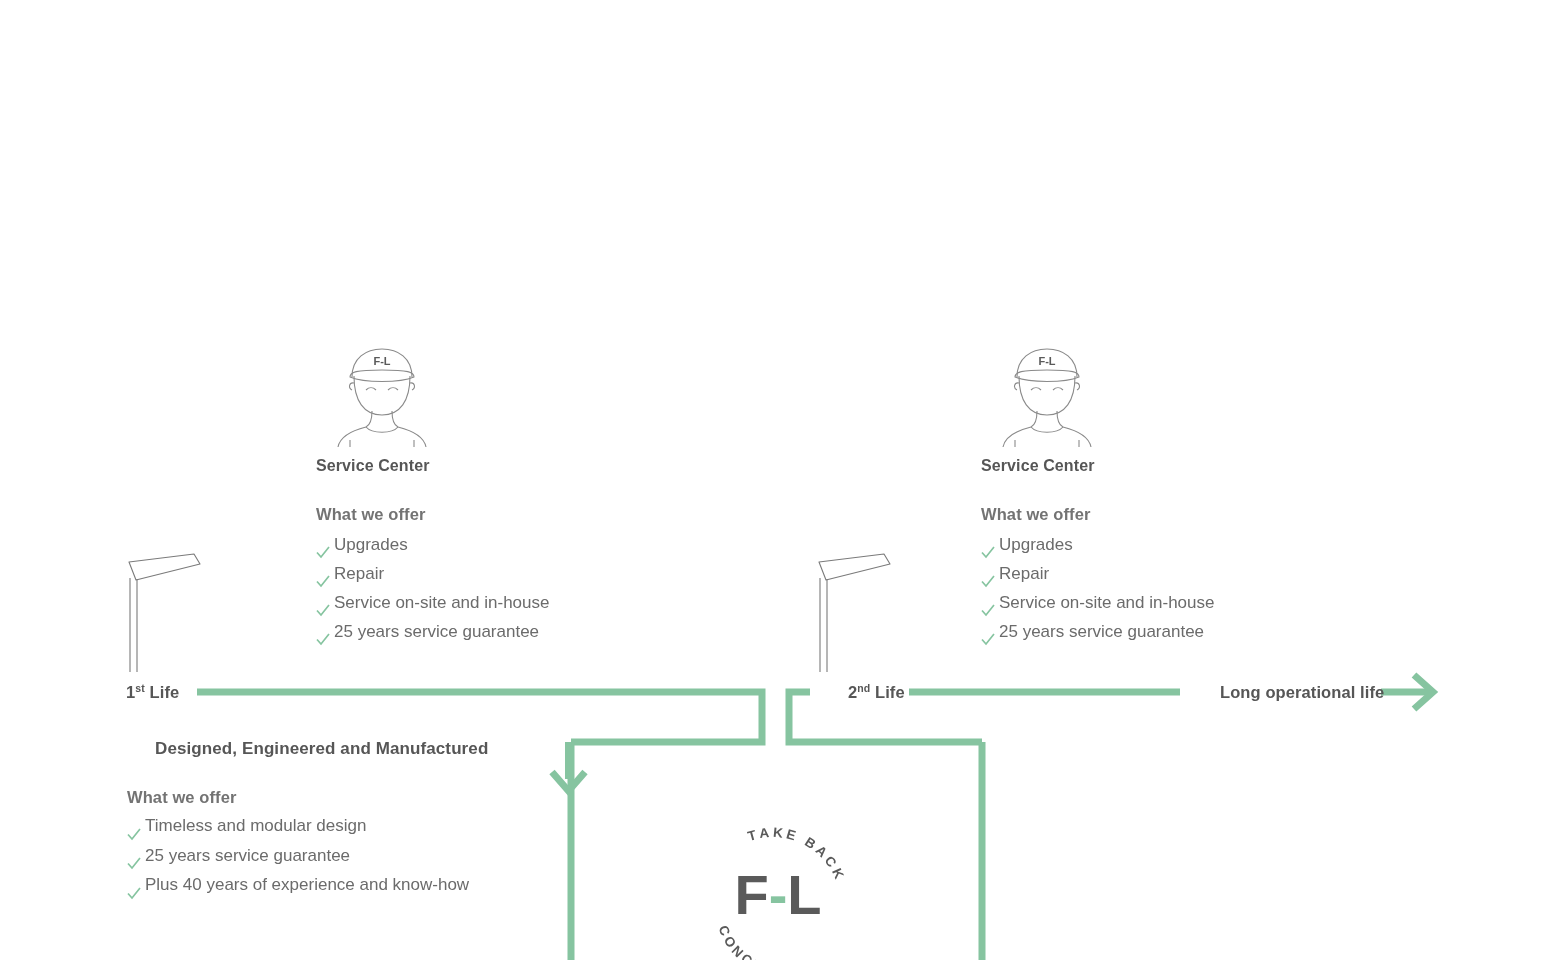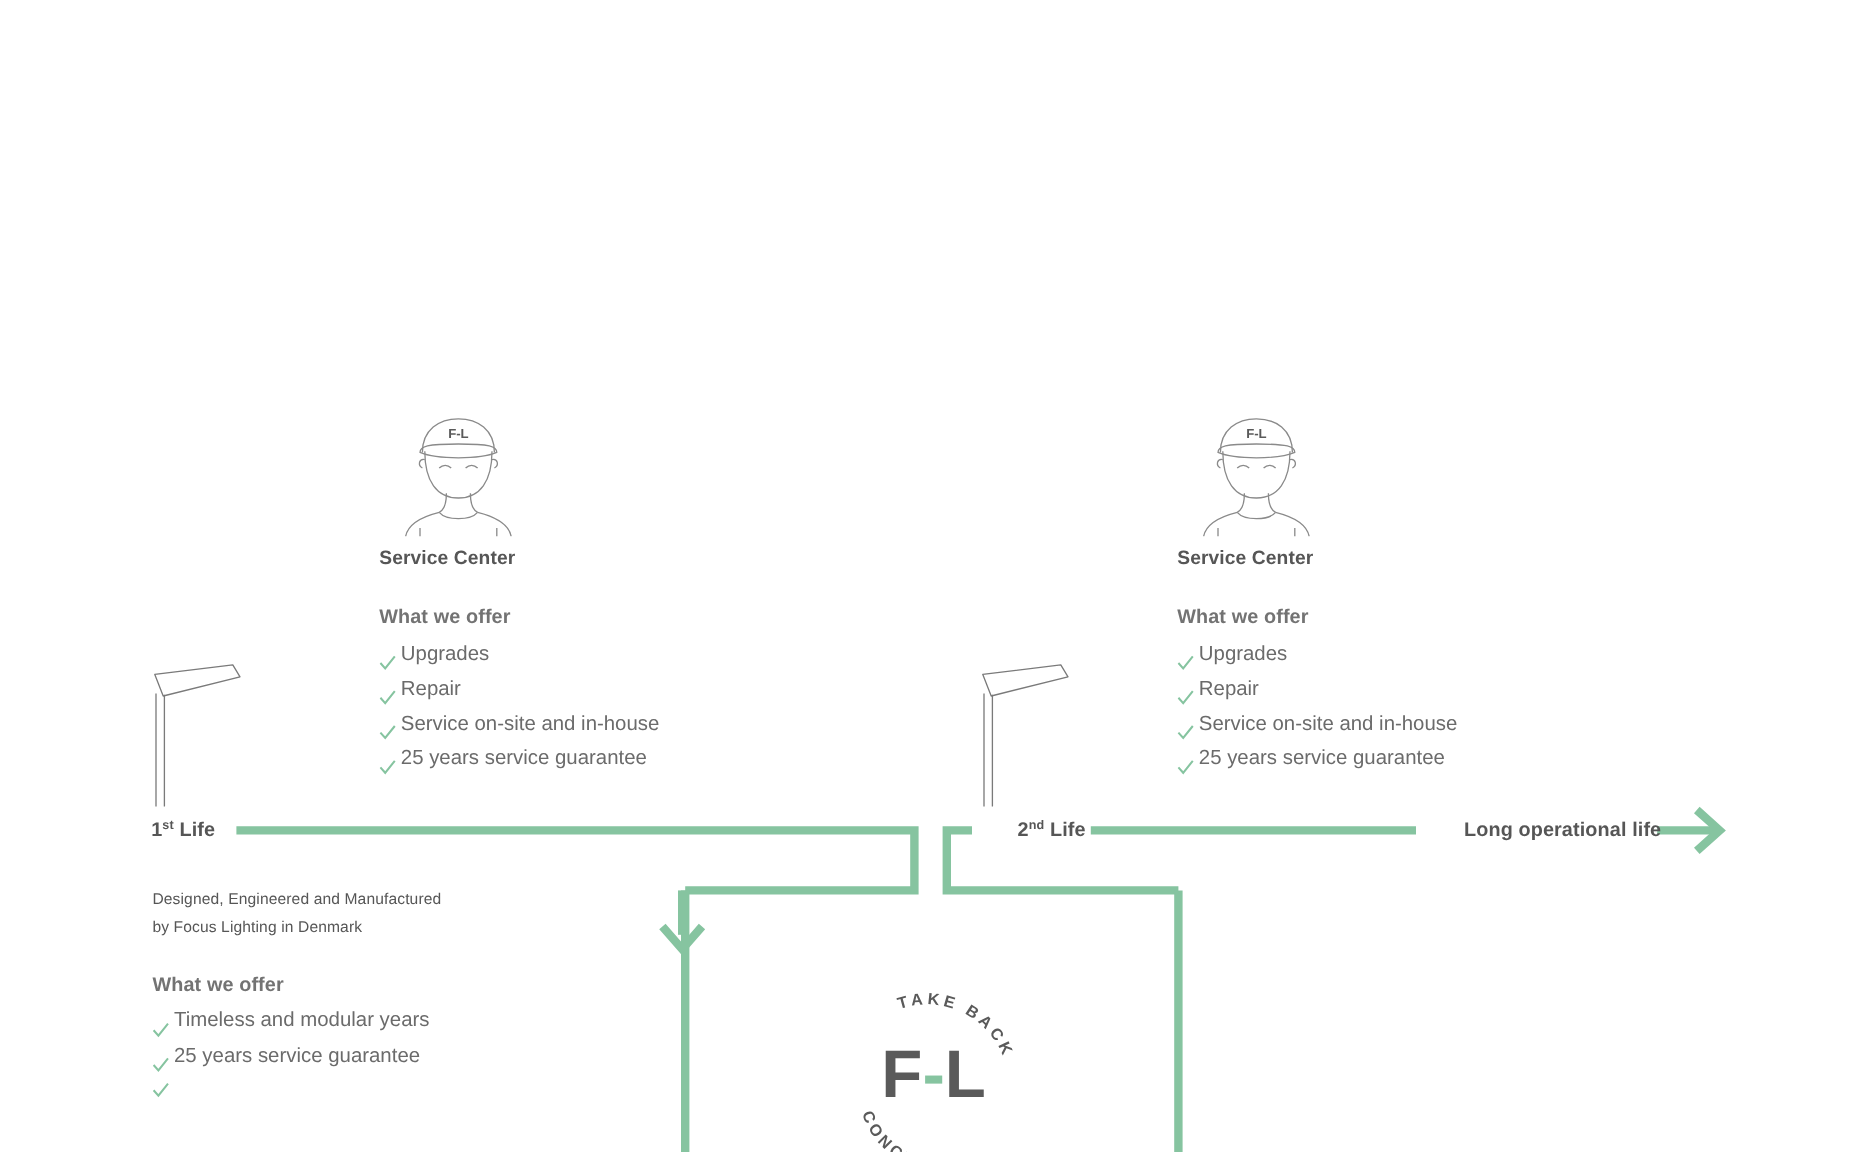--- a/index.html
+++ b/index.html
@@ -112,25 +112,26 @@
   #label-long  { left: 1220px; top: 683px; }
 
   
   #origin-block {
     position: absolute;
     left: 127px;
     top: 737px;
     width: 470px;
   }
   #origin-block .origin-line {
-    font-size: 13px;
-    font-weight: normal;
+    font-size: 17px;
+    font-weight: bold;
     color: #565656;
     line-height: 24px;
     letter-spacing: .1px;
+    margin-left: 28px;
   }
   #origin-block .offer-head { margin-top: 27px; margin-bottom: 4px; }
   #origin-block ul.offer-list li { line-height: 29.5px; }
 
   
   #takeback-logo {
     position: absolute;
     left: 694px;
     top: 818px;
     width: 168px;
@@ -311,45 +312,45 @@
   </div>
 
   <div class="tl-label" id="label-life2">
     <span>2</span><sup>nd</sup>&nbsp;<span>Life</span>
   </div>
 
   <div class="tl-label" id="label-long">Long operational life</div>
 
   <div id="origin-block">
     <div class="origin-line">Designed, Engineered and Manufactured</div>
-    <div class="origin-line">by Focus Lighting in Denmark</div>
     <div class="offer-head">What we offer</div>
     <ul class="offer-list">
       <li>
         <span class="tick">
           <svg width="14" height="13" viewBox="0 0 14 13">
               <polyline points="1,6.5 5,11 13,1" fill="none" stroke="#86c4a0" stroke-width="1.7"></polyline>
             </svg>
         </span>
-        <span>Timeless and modular years</span>
+        <span>Timeless and modular design</span>
       </li>
       <li>
         <span class="tick">
           <svg width="14" height="13" viewBox="0 0 14 13">
               <polyline points="1,6.5 5,11 13,1" fill="none" stroke="#86c4a0" stroke-width="1.7"></polyline>
             </svg>
         </span>
         <span>25 years service guarantee</span>
       </li>
       <li>
         <span class="tick">
           <svg width="14" height="13" viewBox="0 0 14 13">
               <polyline points="1,6.5 5,11 13,1" fill="none" stroke="#86c4a0" stroke-width="1.7"></polyline>
             </svg>
         </span>
+        <span>Plus 40 years of experience and know-how</span>
       </li>
     </ul>
   </div>
 
   <svg id="takeback-logo" viewBox="0 0 168 168">
     <defs>
 
       <path id="arcTop" d="M 53 24 A 68 68 0 0 1 146 95" fill="none"></path>
 
       <path id="arcBottom" d="M 24 108 A 68 68 0 0 0 92 158" fill="none"></path>

